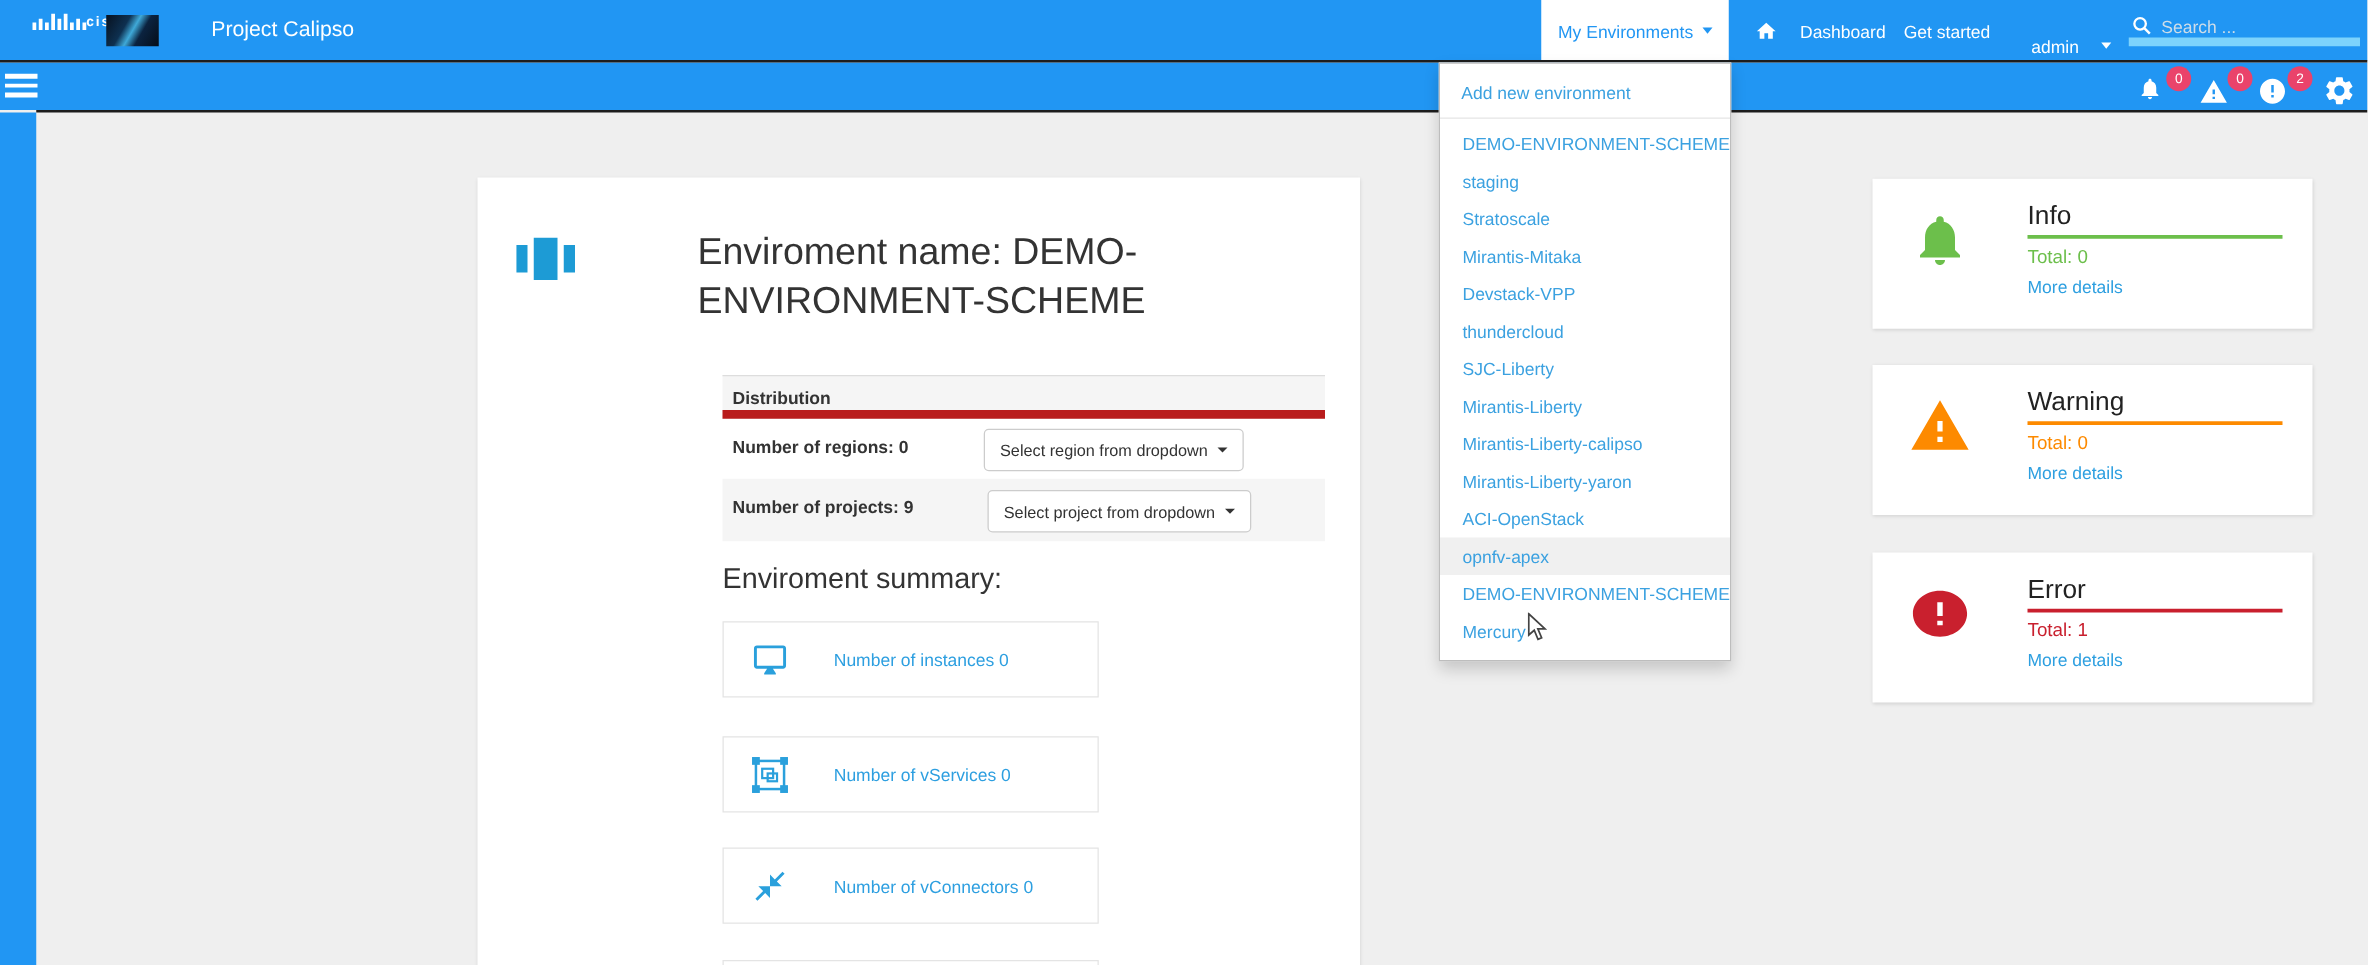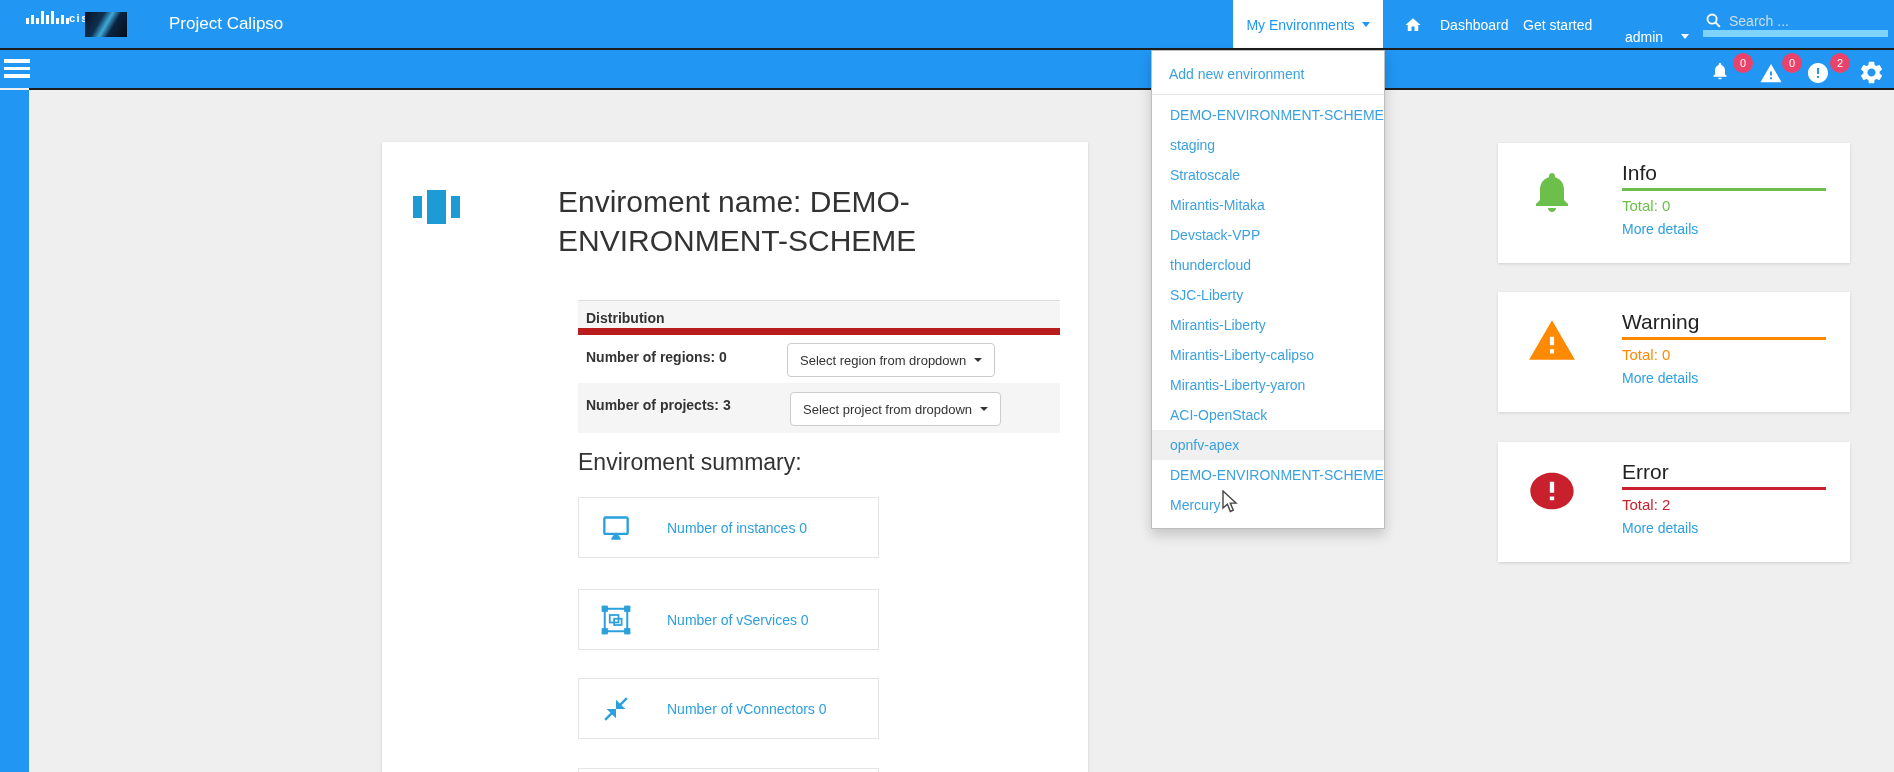--- a/index.html
+++ b/index.html
@@ -181,21 +181,21 @@
   <div class="dist-table">
     <div class="dist-head">Distribution</div>
     <div class="dist-row">
       <span class="lbl">Number of regions: 0</span>
       <button class="sel-btn">
         <span>Select region from dropdown</span>
         <span class="caret-dark"></span>
       </button>
     </div>
     <div class="dist-row striped">
-      <span class="lbl">Number of projects: 3</span>
+      <span class="lbl">Number of projects: 9</span>
       <button class="sel-btn" style="left:212px; top:9px;">
         <span>Select project from dropdown</span>
         <span class="caret-dark"></span>
       </button>
     </div>
   </div>
 
   <div class="summary-h">Enviroment summary:</div>
 
   <div class="sum-card" style="top:355px;">
@@ -259,19 +259,19 @@
 </div>
 
 <div class="status-card sc-err" style="top:442px;">
   <div class="icobox">
     <svg width="52" height="44" viewBox="0 0 24 24" preserveAspectRatio="none">
       <path fill="#c9202e" d="M12 2C6.48 2 2 6.48 2 12s4.48 10 10 10 10-4.48 10-10S17.52 2 12 2zm1 15h-2v-2h2v2zm0-4h-2V7h2v6z"></path>
     </svg>
   </div>
   <div class="t">Error</div>
   <div class="rule"></div>
-  <div class="tot">Total: 2</div>
+  <div class="tot">Total: 1</div>
   <div class="more">More details</div>
 </div>
 
 <svg class="cursor" width="20" height="24" viewBox="0 0 20 24">
   <polygon points="1,1 1,18 5.4,14.2 8.4,21.5 11.3,20.2 8.3,13.1 14,13.1" fill="#fff" stroke="#444" stroke-width="1.4"></polygon>
 </svg>
 
 </body></html>

